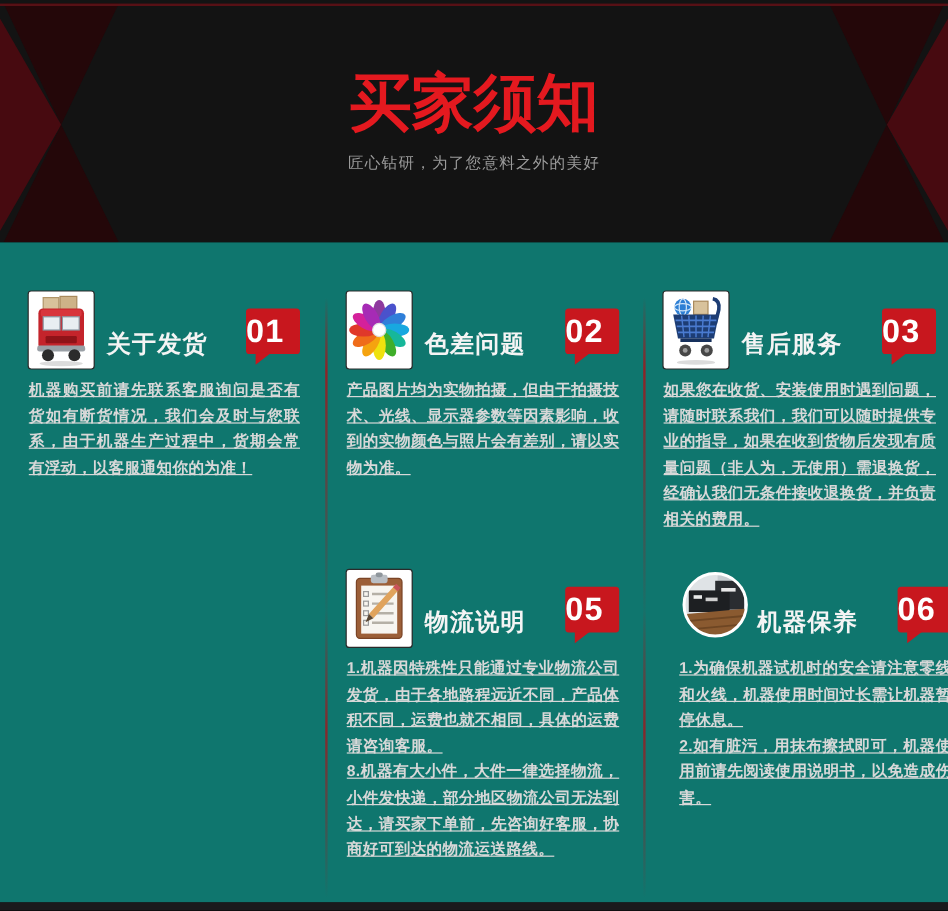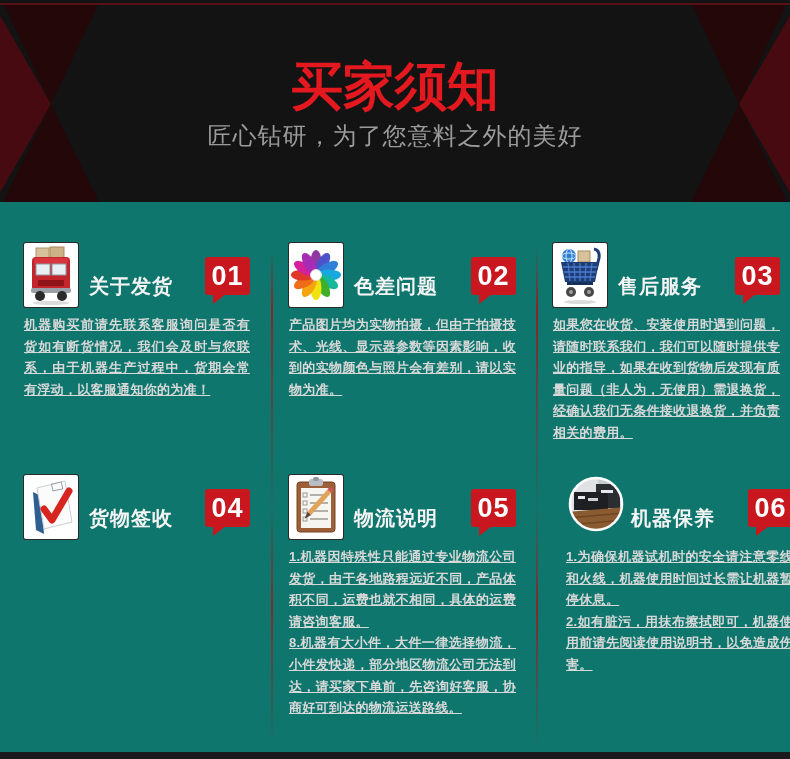--- a/index.html
+++ b/index.html
@@ -12,21 +12,21 @@
   
   .banner{position:absolute;left:0;top:0;width:790px;height:202px;background:#131313;overflow:hidden;}
   .banner svg.pattern{position:absolute;left:0;top:0;}
   .top-line{position:absolute;left:0;top:3px;width:790px;height:2px;background:#571015;}
   .banner-title{
     position:absolute;left:0;top:58px;width:790px;margin:0;
     text-align:center;font-size:52px;line-height:56px;font-weight:900;color:#e4191f;
   }
   .banner-sub{
     position:absolute;left:0;top:124px;width:790px;margin:0;
-    text-align:center;font-size:24px;line-height:24px;color:#9b9b9b;letter-spacing:1px;
+    text-align:center;font-size:13px;line-height:24px;color:#9b9b9b;letter-spacing:1px;
   }
   
   .content{position:absolute;left:0;top:202px;width:790px;height:550px;background:#0f766e;}
   .divider{position:absolute;top:46px;width:2px;height:500px;
     background:linear-gradient(180deg,rgba(165,20,26,0) 0%,rgba(165,20,26,.85) 12%,
       rgba(165,20,26,.25) 42%,rgba(165,20,26,.05) 52%,rgba(165,20,26,.8) 72%,rgba(165,20,26,0) 100%);}
   .div-1{left:271px;}
   .div-2{left:536px;}
   .card{position:absolute;}
   .s1{left:24px;top:41px;width:226px;}
@@ -40,21 +40,21 @@
     position:absolute;left:0;top:0;width:54px;height:64px;background:#fff;border-radius:2px;
     display:flex;align-items:center;justify-content:center;box-shadow:0 0 0 1px #2a2a2a;
   }
   .icon-circle{position:absolute;left:2px;top:1px;width:56px;height:56px;}
   .card-title{
     position:absolute;left:65px;top:30px;margin:0;
     font-size:20px;font-weight:700;color:#f4f4f4;letter-spacing:1px;white-space:nowrap;
   }
   .badge{
     position:absolute;right:0;top:14px;width:45px;height:38px;background:#c8171e;border-radius:3px;
-    display:flex;align-items:center;justify-content:center;
+    display:flex;align-items:center;justify-content:flex-start;
     color:#fff;font-size:27px;font-weight:700;letter-spacing:1px;
   }
   .badge::after{
     content:"";position:absolute;left:8px;bottom:-9px;width:0;height:0;
     border-top:10px solid #c8171e;border-right:13px solid transparent;
   }
   .card p{
     margin:0;color:#d8d8d8;font-size:13px;line-height:21.6px;font-weight:700;
     text-align:justify;letter-spacing:.3px;text-decoration:underline;
   }
@@ -163,34 +163,20 @@
         </span>
         <h2 class="card-title">售后服务</h2>
         <div class="badge">
           <span>03</span>
         </div>
       </div>
       <p class="body">如果您在收货、安装使用时遇到问题，请随时联系我们，我们可以随时提供专业的指导，如果在收到货物后发现有质量问题（非人为，无使用）需退换货，经确认我们无条件接收退换货，并负责相关的费用。</p>
     </section>
 
     <section class="card s4">
-      <div class="card-head">
-        <span class="icon-box">
-          <svg width="54" height="62" viewBox="0 0 54 62">
-            <path d="M9 16 L12 54 L20 58 L17 20 Z" fill="#2e5f91"></path>
-            <path d="M13 12 L41 5 L48 46 L20 53 Z" fill="#fbfbfb" stroke="#c9ced3"></path>
-            <rect x="28" y="7" width="10" height="7" fill="none" stroke="#9aa2a8" transform="rotate(-12 33 10)"></rect>
-            <path d="M20 33 L28 44 L45 15" stroke="#d6251f" stroke-width="7" fill="none" stroke-linecap="round" stroke-linejoin="round"></path>
-          </svg>
-        </span>
-        <h2 class="card-title">货物签收</h2>
-        <div class="badge">
-          <span>04</span>
-        </div>
-      </div>
     </section>
 
     <section class="card s5">
       <div class="card-head">
         <span class="icon-box">
           <svg width="54" height="62" viewBox="0 0 54 62">
             <rect x="8" y="6" width="38" height="50" rx="3" fill="#9c5f38" stroke="#7a4426"></rect>
             <rect x="12" y="12" width="30" height="40" fill="#f7f5f0"></rect>
             <rect x="20" y="3" width="14" height="7" rx="2" fill="#b9bec4"></rect>
             <rect x="24" y="1" width="6" height="4" rx="2" fill="#8f969c"></rect>

